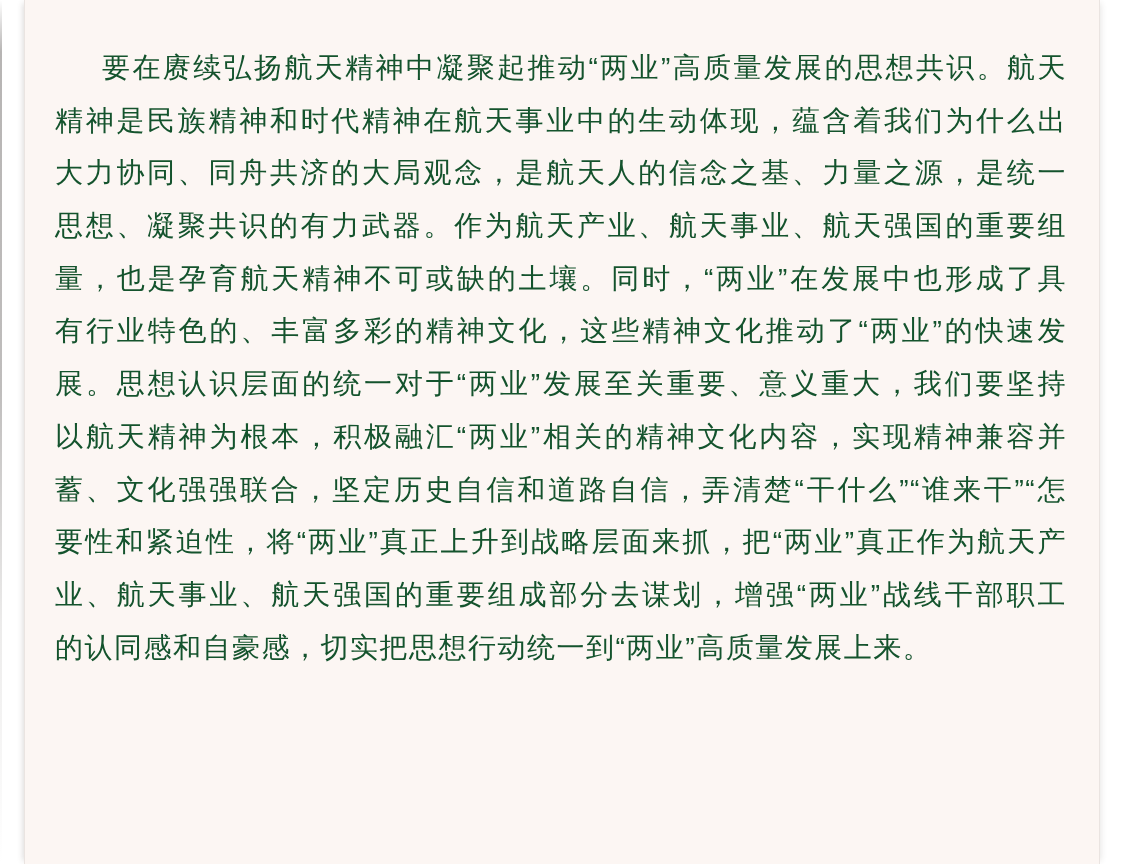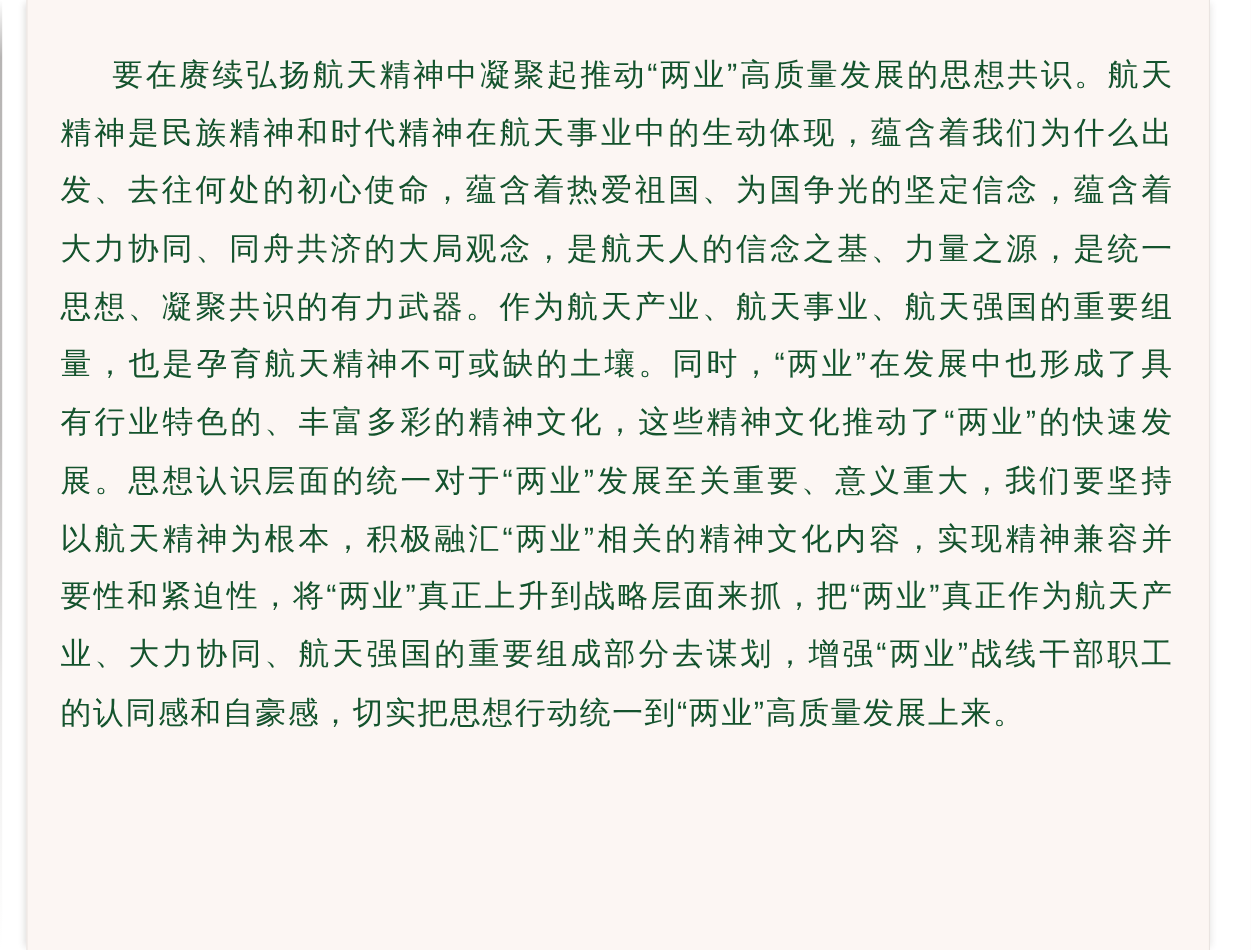--- a/index.html
+++ b/index.html
@@ -67,24 +67,24 @@
 </style>
 </head>
 <body>
 
 <div class="left-edge-line"></div>
 
 <div class="page">
   <div class="paragraph">
       <div class="text-line">要在赓续弘扬航天精神中凝聚起推动“两业”高质量发展的思想共识。航天</div>
       <div class="text-line">精神是民族精神和时代精神在航天事业中的生动体现，蕴含着我们为什么出</div>
-      <div class="text-line">发、去往何处的初心使命，蕴含着热爱祖国、为国争光的坚定信念，蕴含着</div>
       <div class="text-line">大力协同、同舟共济的大局观念，是航天人的信念之基、力量之源，是统一</div>
       <div class="text-line">思想、凝聚共识的有力武器。作为航天产业、航天事业、航天强国的重要组</div>
       <div class="text-line">量，也是孕育航天精神不可或缺的土壤。同时，“两业”在发展中也形成了具</div>
       <div class="text-line">有行业特色的、丰富多彩的精神文化，这些精神文化推动了“两业”的快速发</div>
       <div class="text-line">展。思想认识层面的统一对于“两业”发展至关重要、意义重大，我们要坚持</div>
       <div class="text-line">以航天精神为根本，积极融汇“两业”相关的精神文化内容，实现精神兼容并</div>
+      <div class="text-line">蓄、文化强强联合，坚定历史自信和道路自信，弄清楚“干什么”“谁来干”“怎</div>
       <div class="text-line">要性和紧迫性，将“两业”真正上升到战略层面来抓，把“两业”真正作为航天产</div>
-      <div class="text-line">业、大力协同、航天强国的重要组成部分去谋划，增强“两业”战线干部职工</div>
+      <div class="text-line">业、航天事业、航天强国的重要组成部分去谋划，增强“两业”战线干部职工</div>
       <div class="text-line">的认同感和自豪感，切实把思想行动统一到“两业”高质量发展上来。</div>
     </div>
 </div>
 
 </body></html>

